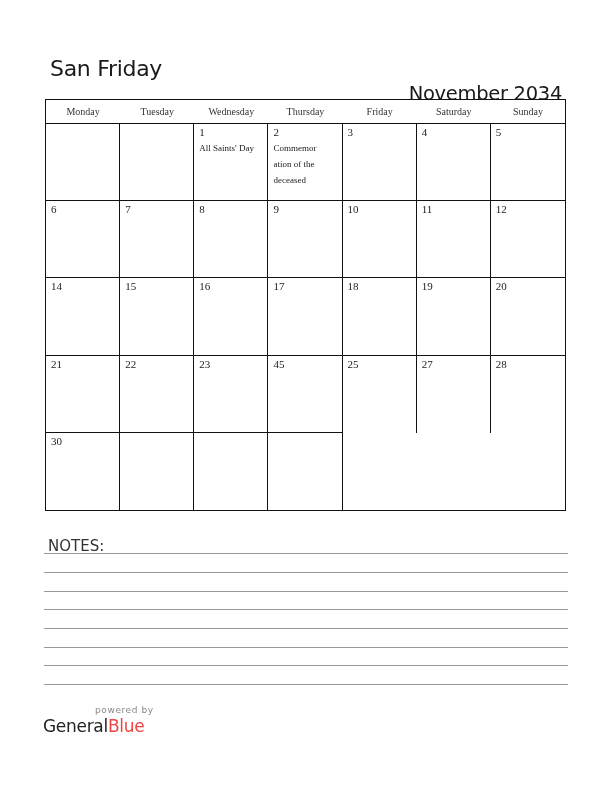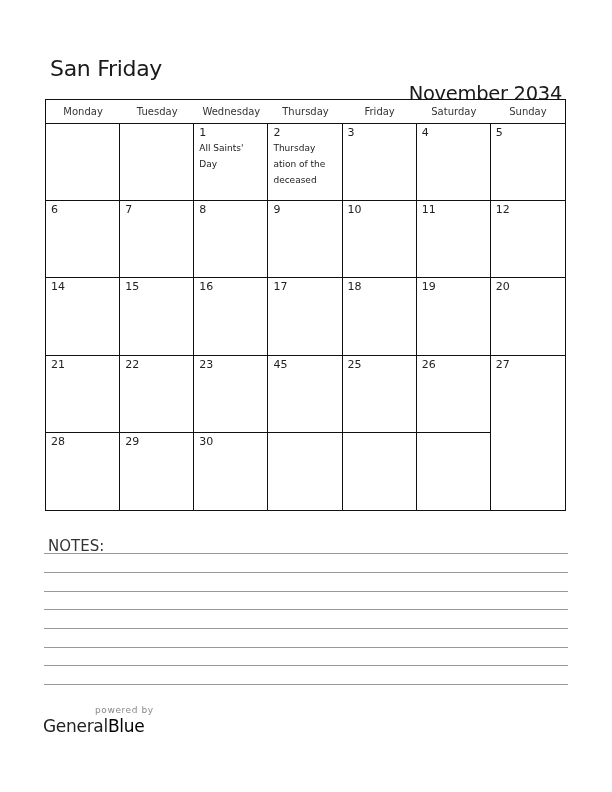--- a/index.html
+++ b/index.html
@@ -1,33 +1,33 @@
 <!DOCTYPE html>
 <html><head>
 <meta charset="utf-8">
 <style>
   html, body { margin:0; padding:0; background:#ffffff; }
   body { width:612px; height:792px; position:relative; overflow:hidden; font-family:"DejaVu Sans", sans-serif; color:#222; }
   .title { position:absolute; top:56px; font-size:22px; color:#1a1a1a; letter-spacing:-0.3px; }
   .title.left { left:50px; }
   .title.right { right:50px; font-size:19.5px; top:58px;margin-top:24px; }
-  .cal { position:absolute; left:45px; top:99px; width:521px; height:412px; border:1.2px solid #111; box-sizing:border-box; }
+  .cal { position:absolute; left:45px; top:99px; width:521px; height:412px; border:1.2px solid #111; box-sizing:border-box;font-family:Liberation Serif, serif; }
   .hdr { position:absolute; left:0; top:0; width:100%; height:24px; border-bottom:1.2px solid #111; box-sizing:border-box; display:flex; }
   .hdr div { flex:1; text-align:center; font-size:10px; line-height:24px; color:#333; }
   .grid { position:absolute; left:0; top:24px; width:100%; height:calc(100% - 24px); display:grid; grid-template-columns:repeat(7,1fr); grid-template-rows:repeat(5,1fr); }
   .cell { border-right:1.2px solid #111; border-bottom:1.2px solid #111; box-sizing:border-box; padding:2px 5px; overflow:hidden; }
   .cell:nth-child(7n) { border-right:none; }
   .cell:nth-last-child(-n+7) { border-bottom:none; }
   .num { font-size:11px; color:#222; line-height:13px; }
   .ev { font-size:9px; color:#222; line-height:16px; margin-top:1px; }
   .notes-label { position:absolute; left:48px; top:537px; font-size:15px; color:#333; }
   .nl { position:absolute; left:44px; width:524px; height:0; border-top:1.2px solid #999; }
   .pb { position:absolute; left:47px; top:705px; font-size:9px; color:#888; letter-spacing:0.6px;margin-left:48px; }
   .brand { position:absolute; left:43px; top:716px; font-size:17px; color:#222; letter-spacing:-0.3px; }
-  .brand .b { color:#000000; }
+  .brand .b { color:#ef4444; }
 </style>
 </head>
 <body>
 
 <div class="title left">San Friday</div>
 <div class="title right">November 2034</div>
 
 <div class="cal">
   <div class="hdr">
     <div>Monday</div>
@@ -46,21 +46,21 @@
       <div class="cell">
         <div class="num"></div>
         <div class="ev"></div>
       </div>
       <div class="cell">
         <div class="num">1</div>
         <div class="ev">All Saints' Day</div>
       </div>
       <div class="cell">
         <div class="num">2</div>
-        <div class="ev">Thursday ation of the deceased</div>
+        <div class="ev">Commemor ation of the deceased</div>
       </div>
       <div class="cell">
         <div class="num">3</div>
         <div class="ev"></div>
       </div>
       <div class="cell">
         <div class="num">4</div>
         <div class="ev"></div>
       </div>
       <div class="cell">
@@ -137,33 +137,25 @@
       </div>
       <div class="cell">
         <div class="num">45</div>
         <div class="ev"></div>
       </div>
       <div class="cell">
         <div class="num">25</div>
         <div class="ev"></div>
       </div>
       <div class="cell">
-        <div class="num">26</div>
-        <div class="ev"></div>
-      </div>
-      <div class="cell">
         <div class="num">27</div>
         <div class="ev"></div>
       </div>
       <div class="cell">
         <div class="num">28</div>
-        <div class="ev"></div>
-      </div>
-      <div class="cell">
-        <div class="num">29</div>
         <div class="ev"></div>
       </div>
       <div class="cell">
         <div class="num">30</div>
         <div class="ev"></div>
       </div>
       <div class="cell">
         <div class="num"></div>
         <div class="ev"></div>
       </div>

